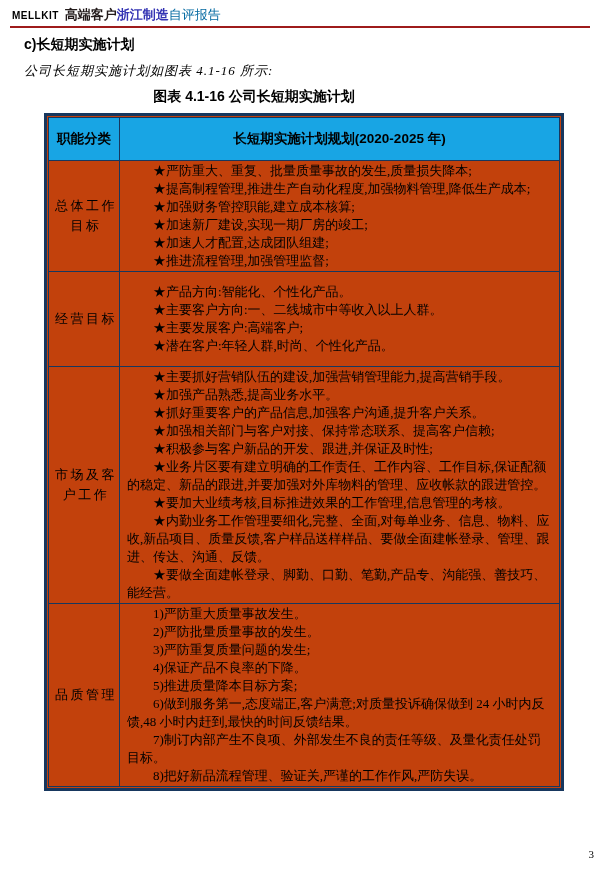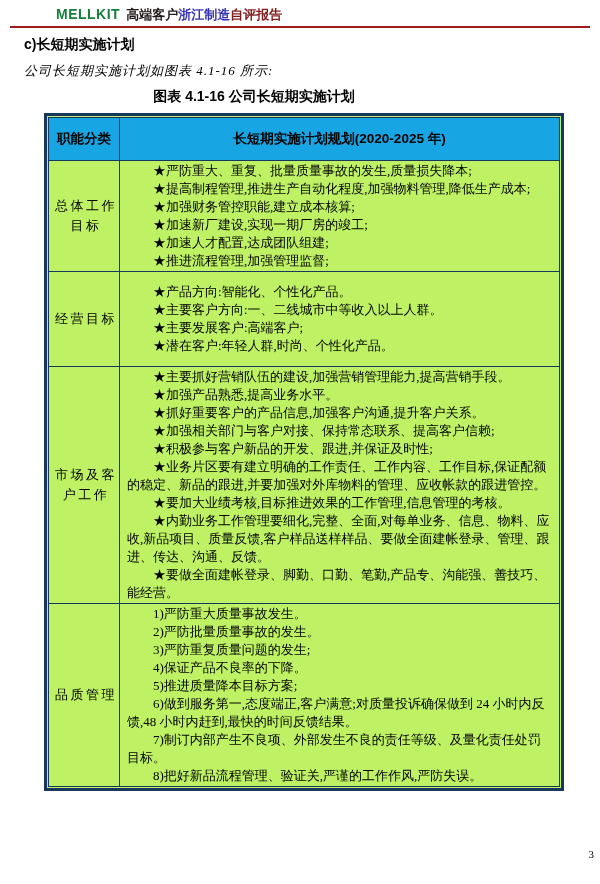--- a/index.html
+++ b/index.html
@@ -11,27 +11,26 @@
     color:#000;
     overflow:hidden;
   }
   
   .brand{
     position:absolute;top:6px;left:12px;
     font-size:13px;white-space:nowrap;
   }
   .brand .logo{
     font-family:"Liberation Sans","DejaVu Sans",sans-serif;
-    font-weight:bold;font-size:14px;color:#15803d;letter-spacing:.5px;
+    font-weight:bold;font-size:10px;color:#000000;letter-spacing:.5px;
     margin-right:6px;
-    margin-left:44px;
   }
   .brand .t-dark{color:#221a1a;font-weight:bold;}
   .brand .t-blue{color:#3333b3;font-weight:bold;}
-  .brand .t-red{color:#7f1d1d;font-weight:bold;}
+  .brand .t-red{color:#0369a1;font-weight:normal;}
   .red-rule{
     position:absolute;top:26px;left:10px;width:580px;height:2px;
     background:#9e1b1b;
   }
   
   .section-heading{
     position:absolute;top:36px;left:24px;margin:0;
     font-family:"Liberation Sans","DejaVu Sans",sans-serif;
     font-size:14px;font-weight:bold;color:#000;text-align:right;
   }
@@ -43,21 +42,21 @@
     position:absolute;top:88px;left:0;width:508px;margin:0;
     text-align:center;
     font-family:"Liberation Sans","DejaVu Sans",sans-serif;
     font-size:14px;font-weight:bold;color:#000;
   }
   
   .table-wrap{
     position:absolute;top:113px;left:44px;width:512px;
     border:3px solid #17375e;
     padding:1px;
-    background:#bef264;
+    background:#c2410c;
   }
   table.plan{
     border-collapse:collapse;width:100%;
     table-layout:fixed;
   }
   table.plan th,table.plan td{
     border:1px solid #17375e;
   }
   table.plan thead th{
     background:#18a5e4;

